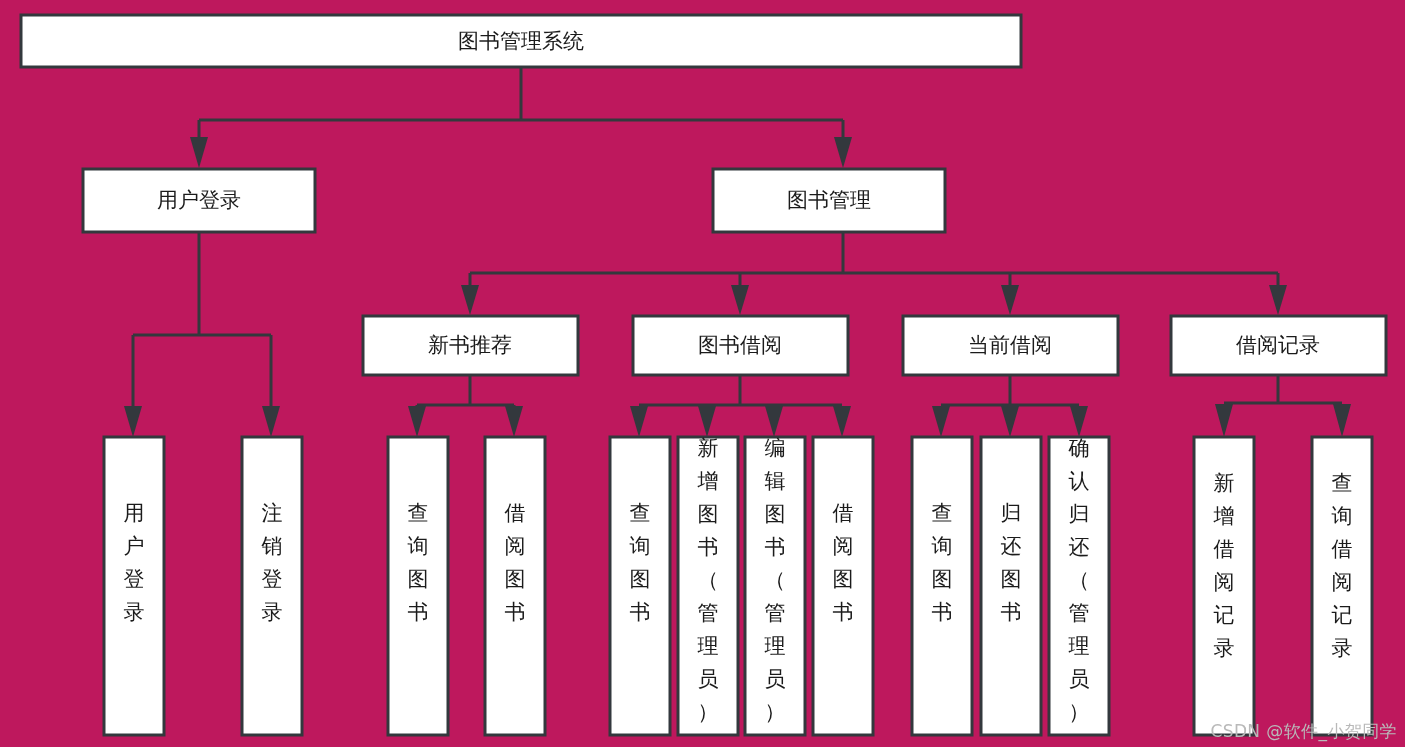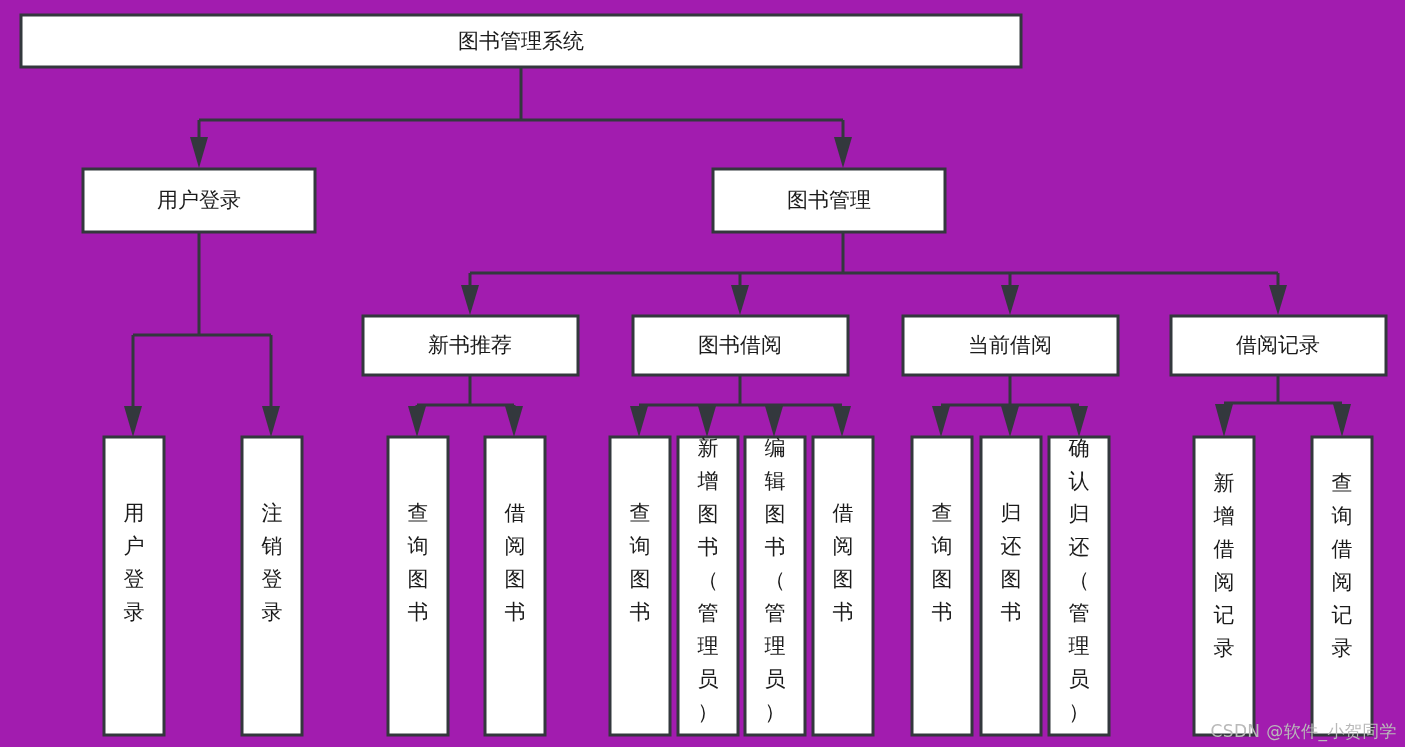--- a/index.html
+++ b/index.html
@@ -11,21 +11,21 @@
   body {
     width: 1405px;
     height: 747px;
     font-family: "DejaVu Sans", "Liberation Sans", sans-serif;
     overflow: hidden;
   }
   #diagram-root {
     position: relative;
     width: 1405px;
     height: 747px;
-    background: #a21caf;
+    background: #be185d;
   }
   svg#tree-svg {
     position: absolute;
     left: 0;
     top: 0;
     width: 1405px;
     height: 747px;
     display: block;
   }
   .node-box {

